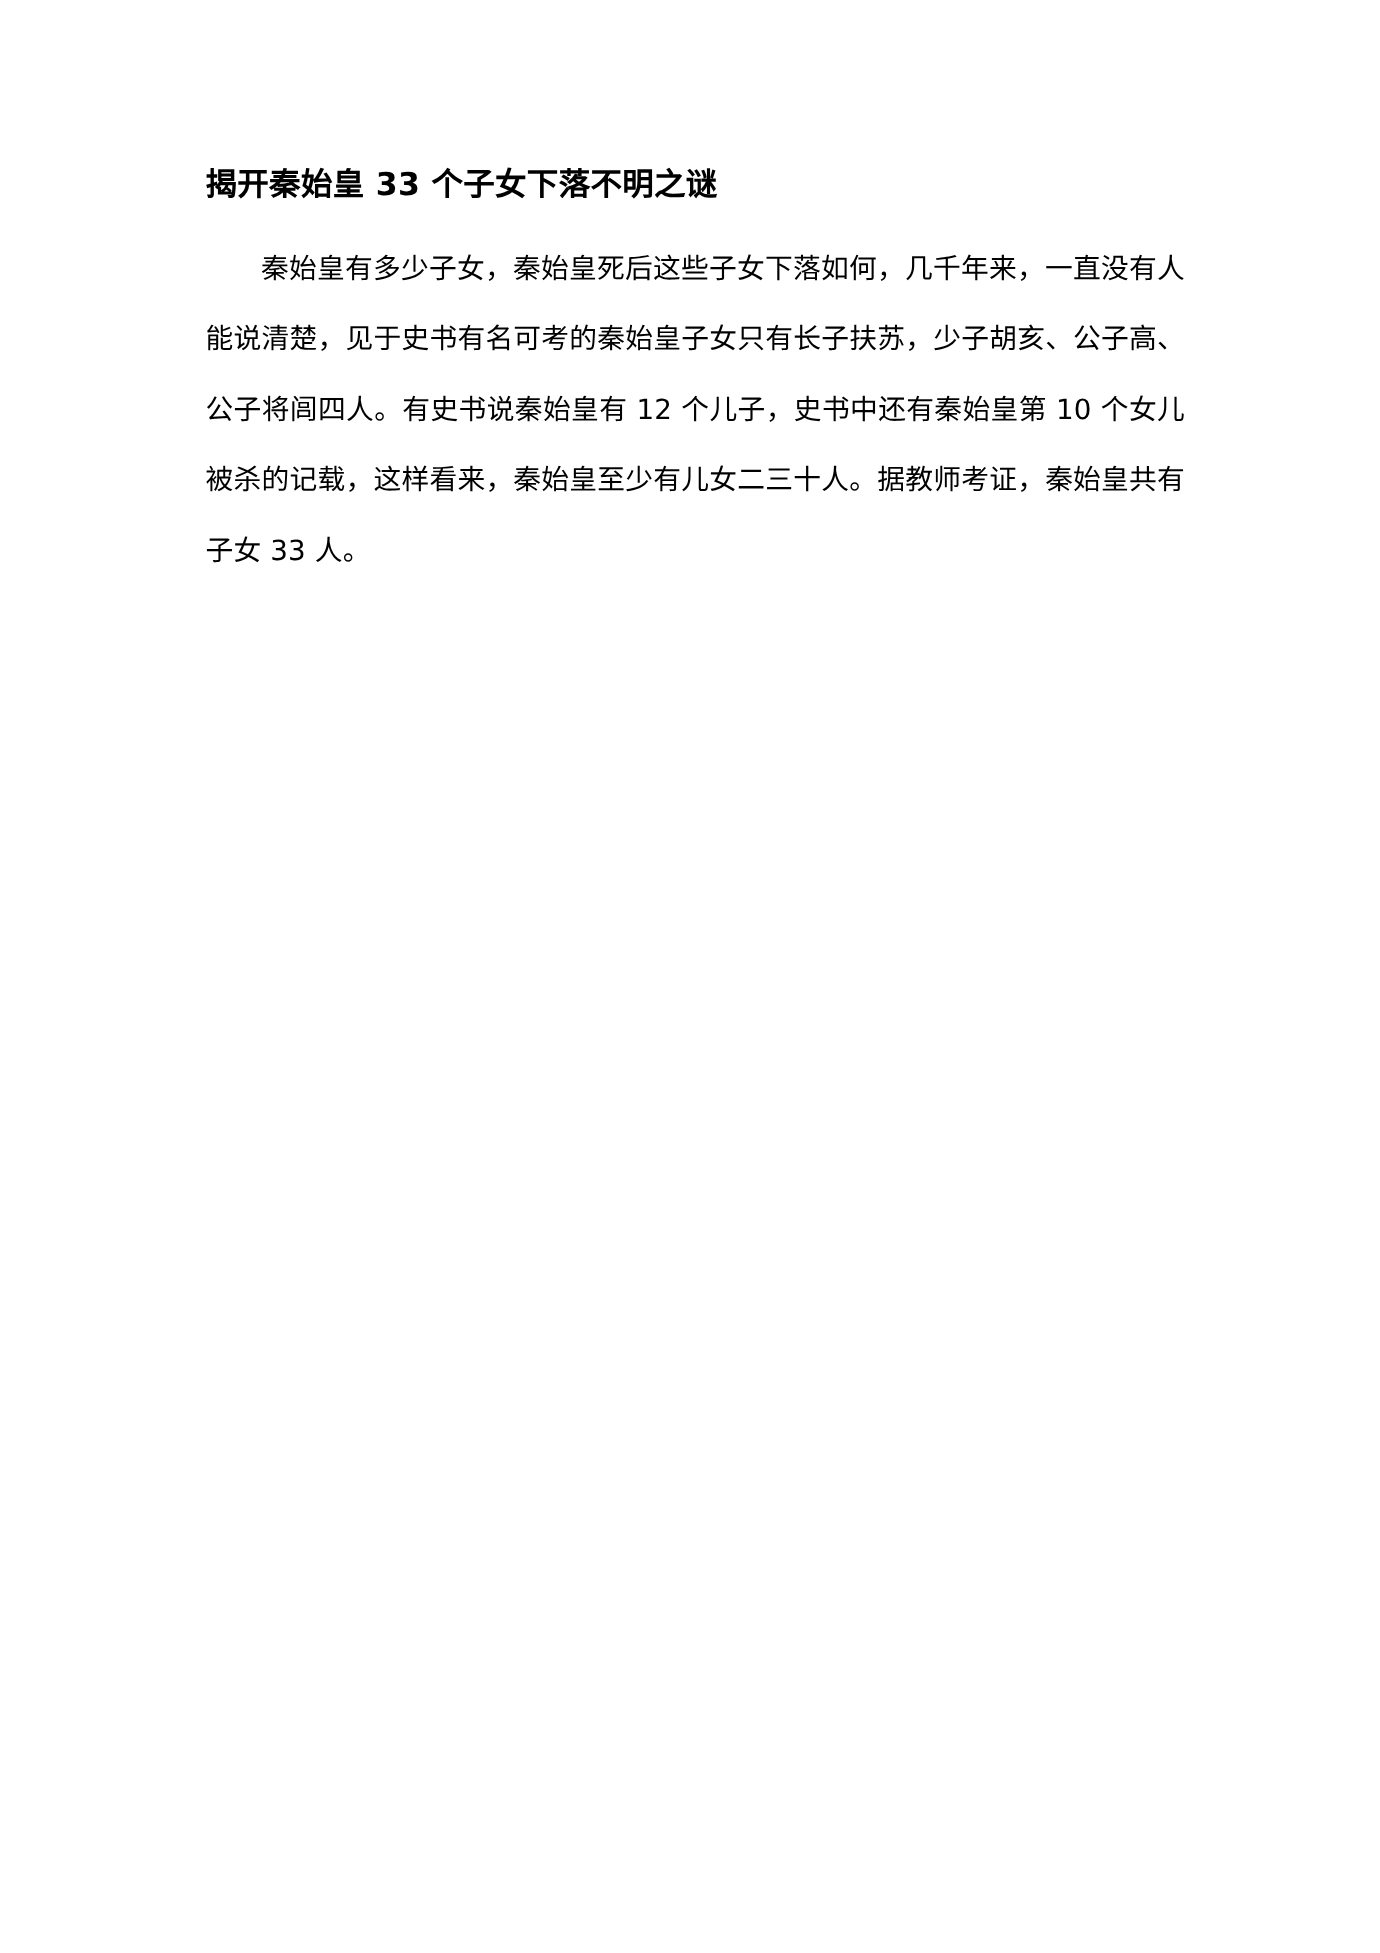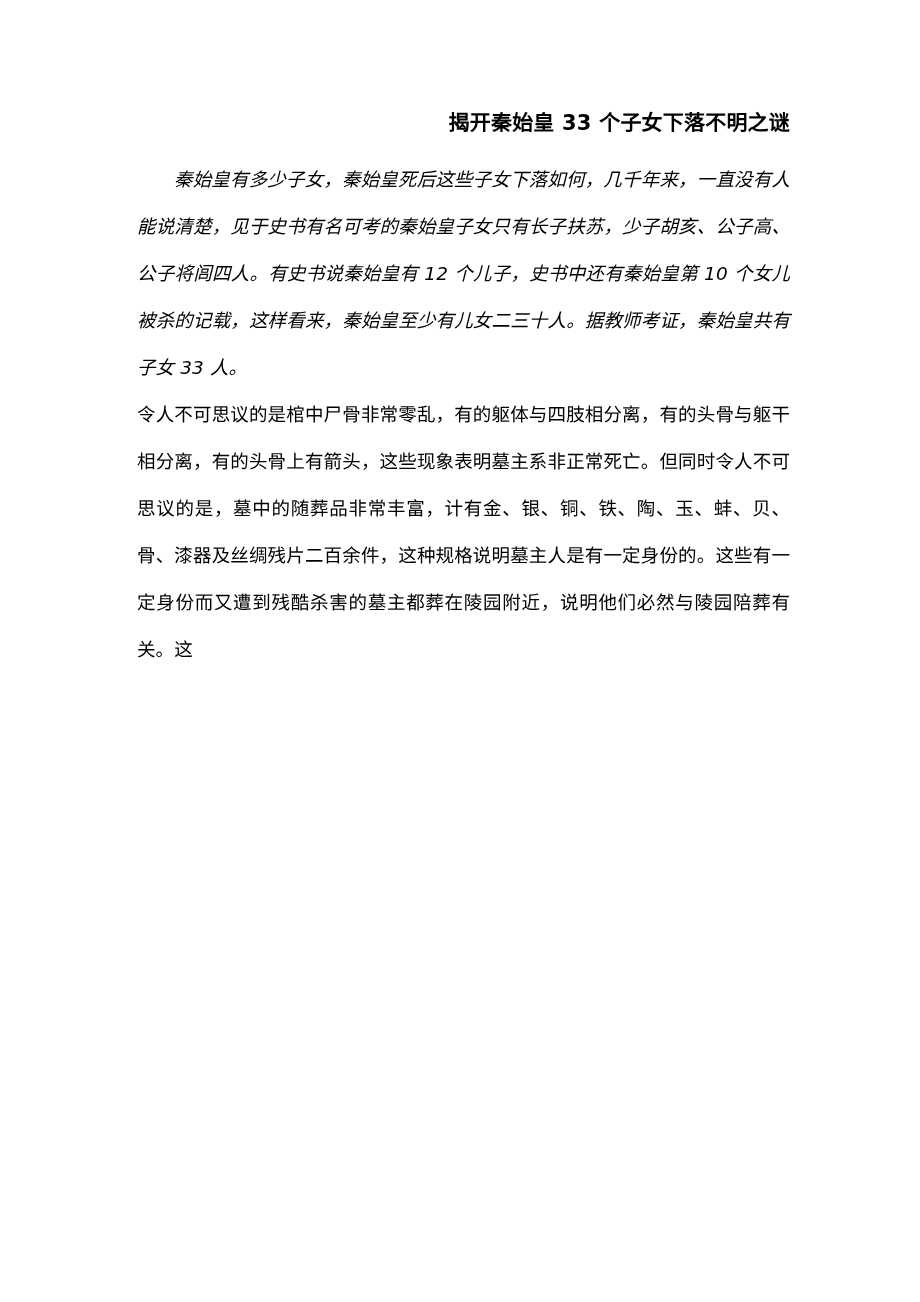--- a/index.html
+++ b/index.html
@@ -25,52 +25,50 @@
   }
   .content {
     position: absolute;
     left: 137px;
     top: 106px;
     width: 653px;
   }
   .doc-title {
     font-size: 21px;
     font-weight: bold;
-    text-align: right;
+    text-align: left;
     line-height: 34px;
     margin: 0 0 16px 0;
     letter-spacing: 0.2px;
     color: #000000;
   }
   .para {
     font-size: 18.5px;
     line-height: 47px;
     margin: 0;
     text-align: justify;
     text-justify: inter-ideograph;
     letter-spacing: 0.1px;
     color: #000000;
     word-break: break-all;
   }
   .para.indent {
     text-indent: 2em;
-    font-style: italic;
   }
   .para + .para {
     margin-top: 0;
   }
 </style>
 </head>
 <body>
 
 <div class="page">
   <div class="content">
 
     <h1 class="doc-title">揭开秦始皇 33 个子女下落不明之谜</h1>
 
     <p class="para indent">秦始皇有多少子女，秦始皇死后这些子女下落如何，几千年来，一直没有人能说清楚，见于史书有名可考的秦始皇子女只有长子扶苏，少子胡亥、公子高、公子将闾四人。有史书说秦始皇有 12 个儿子，史书中还有秦始皇第 10 个女儿被杀的记载，这样看来，秦始皇至少有儿女二三十人。据教师考证，秦始皇共有子女 33 人。</p>
 
 
 
-    <p class="para">令人不可思议的是棺中尸骨非常零乱，有的躯体与四肢相分离，有的头骨与躯干相分离，有的头骨上有箭头，这些现象表明墓主系非正常死亡。但同时令人不可思议的是，墓中的随葬品非常丰富，计有金、银、铜、铁、陶、玉、蚌、贝、骨、漆器及丝绸残片二百余件，这种规格说明墓主人是有一定身份的。这些有一定身份而又遭到残酷杀害的墓主都葬在陵园附近，说明他们必然与陵园陪葬有关。这</p>
 
   </div>
 </div>
 
 </body></html>

